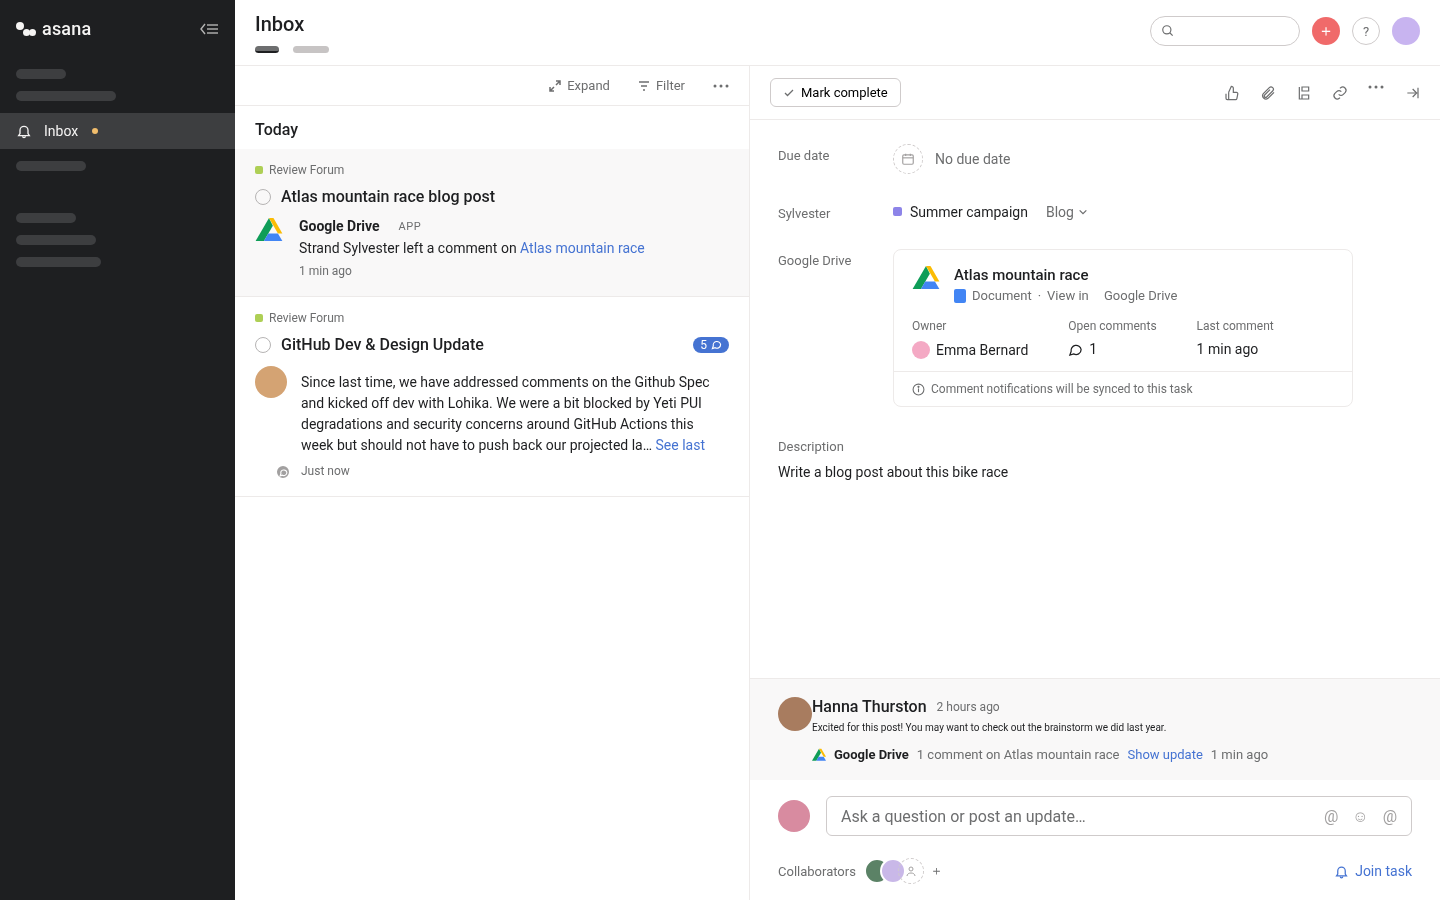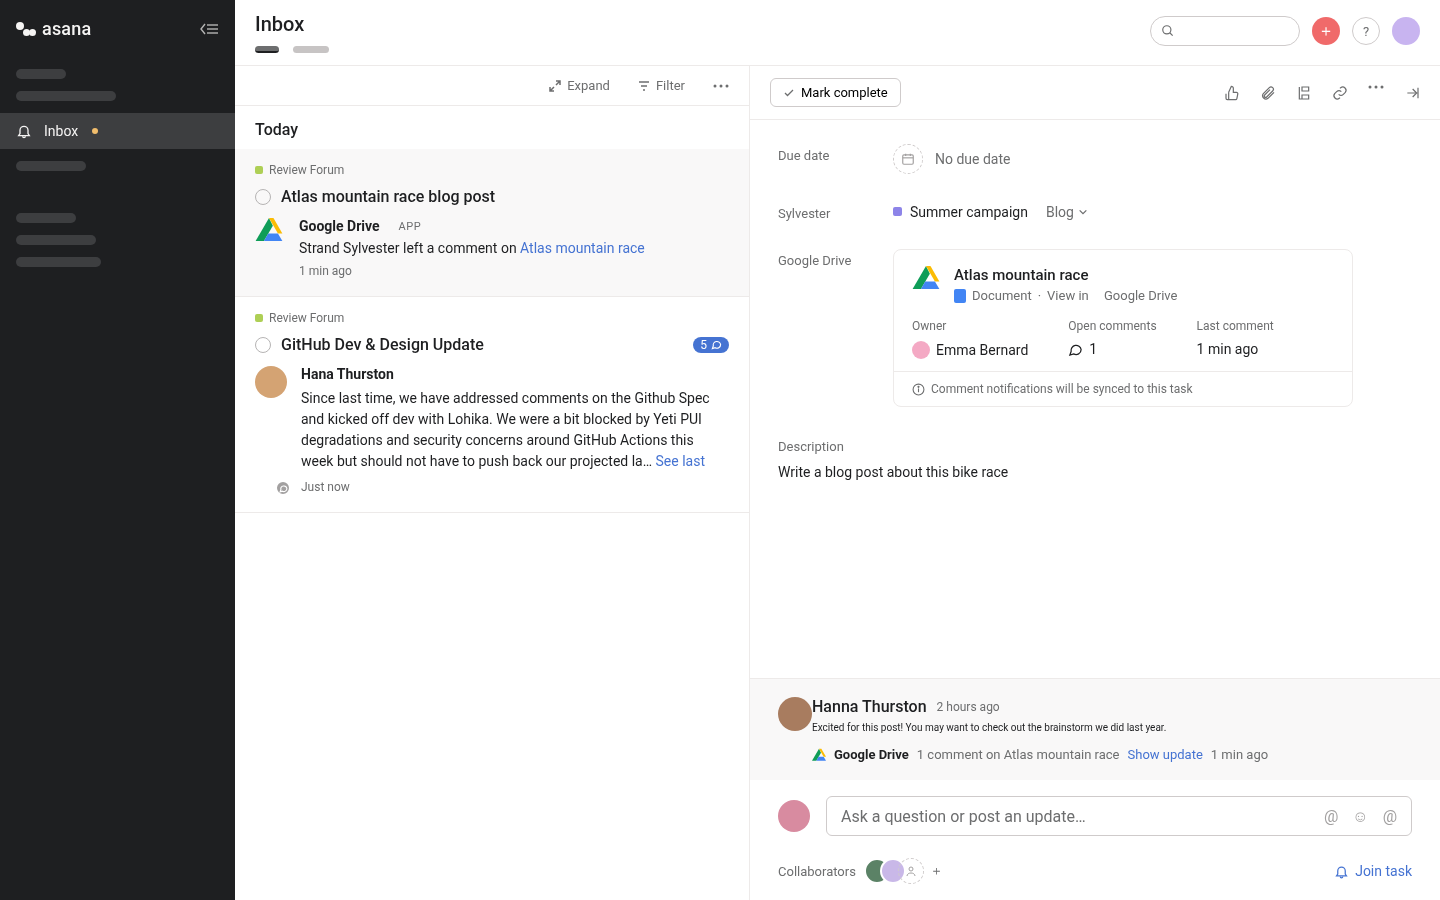--- a/index.html
+++ b/index.html
@@ -239,21 +239,20 @@
         <div class="item-body">
           <div style="position:relative">
             <div class="avatar32"></div>
             <div style="position:absolute;bottom:-2px;right:-4px;width:16px;height:16px;border-radius:50%;background:#a2a0a0;border:2px solid #fff;display:flex;align-items:center;justify-content:center">
                 <svg width="9" height="9" viewBox="0 0 24 24" fill="none" stroke="#fff" stroke-width="3">
                   <path d="M21 12a8 8 0 01-12 7L3 21l2-6a8 8 0 1116-3z"></path>
                 </svg>
               </div>
           </div>
           <div style="flex:1">
-            <div><b>Hana Thurston</b></div>
             <div style="margin-top:6px;line-height:1.5"><span>Since last time, we have addressed comments on the Github Spec and kicked off dev with Lohika. We were a bit blocked by Yeti PUI degradations and security concerns around GitHub Actions this week but should not have to push back our projected la… </span><span class="see-more">See last</span></div>
             <div class="meta">Just now</div>
           </div>
         </div>
       </div>
     </div>
 
     <div class="detail-col">
       <div class="detail-toolbar">
         <button class="mark-btn">

